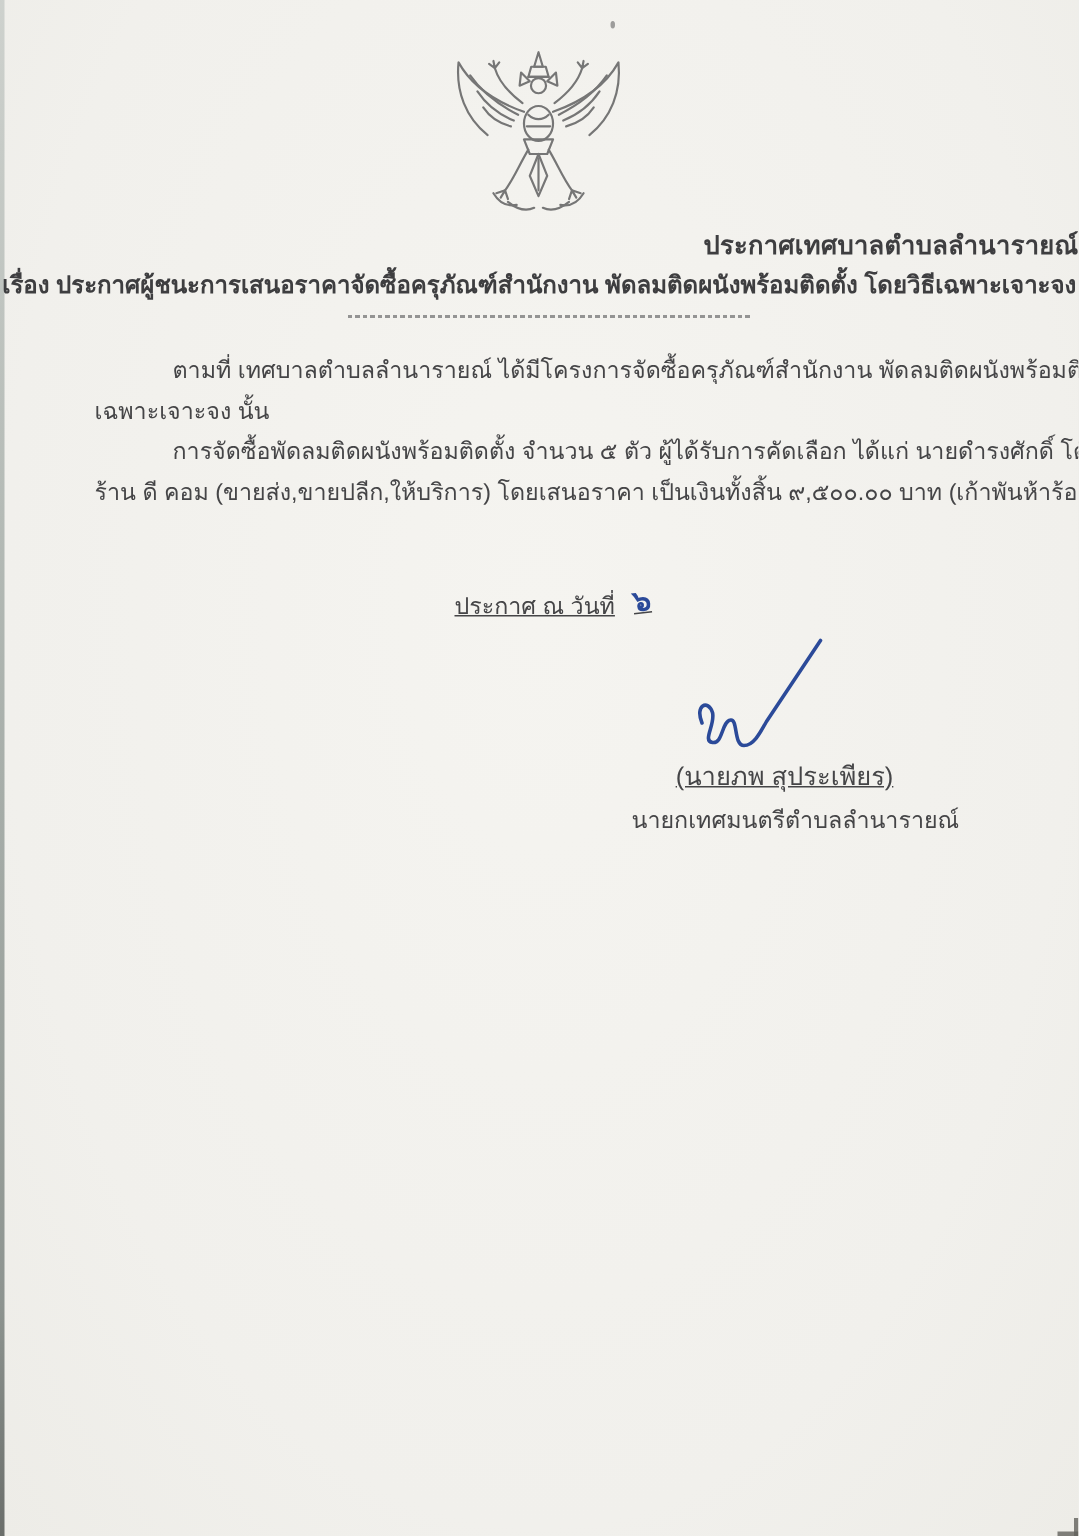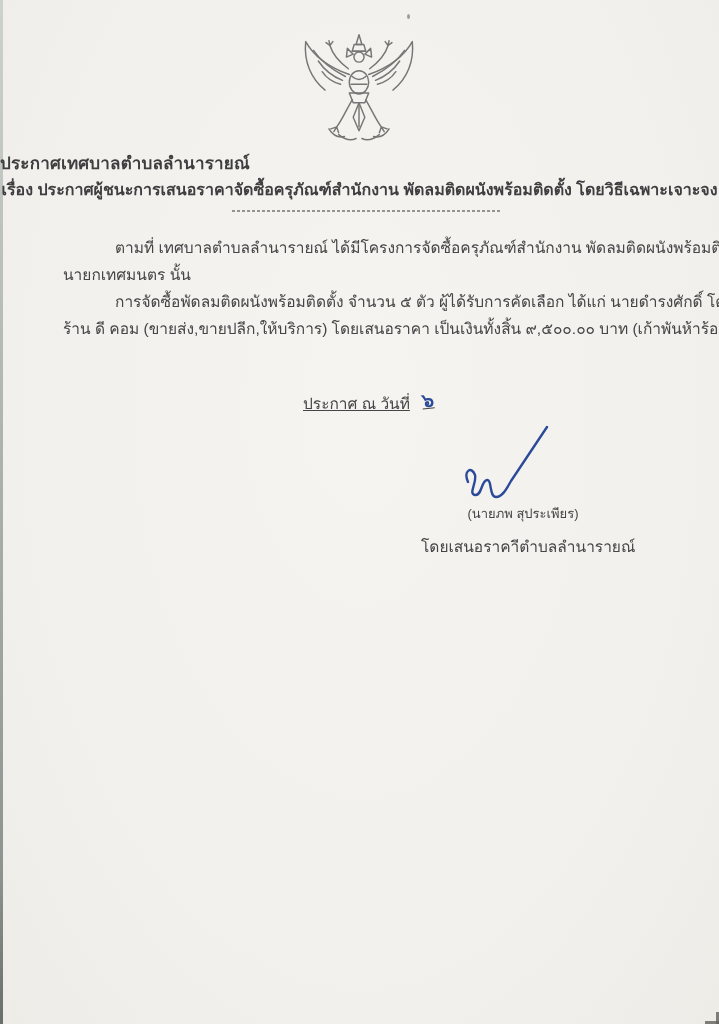--- a/index.html
+++ b/index.html
@@ -26,21 +26,21 @@
   .edge-corner-r{position:absolute;right:0;bottom:0;width:3px;height:12px;background:#62625c;opacity:.8;}
   .speck{position:absolute;left:407px;top:14px;width:3px;height:5px;border-radius:50%;background:#6f6f6f;opacity:.65;}
 
   .emblem{
     position:absolute;left:296px;top:33px;width:126px;height:118px;
   }
   .emblem svg{width:100%;height:100%;}
 
   .title-1{
     position:absolute;left:0;top:149px;width:719px;
-    text-align:left;font-size:17px;font-weight:700;color:#3e3e40;
+    text-align:right;font-size:17px;font-weight:700;color:#3e3e40;
     letter-spacing:.2px;white-space:nowrap;
   }
   .title-2{
     position:absolute;left:0;top:177px;width:719px;
     text-align:center;font-size:16px;font-weight:700;color:#3e3e40;
     white-space:nowrap;
   }
   .divider{
     position:absolute;left:232px;top:210px;width:270px;height:2px;
     background:repeating-linear-gradient(90deg,#838383 0 3px,transparent 3px 5px);
@@ -59,21 +59,21 @@
     font-size:15.5px;color:#454547;white-space:nowrap;text-decoration:underline;
   }
   .date-day{
     color:#2b4a99;font-size:19px;font-weight:600;
     margin:0 22px 0 12px;transform:rotate(-6deg) translateY(-2px);
     display:inline-block;
   }
   .sig-stroke{position:absolute;left:368px;top:420px;width:190px;height:92px;}
   .sig-name{
     position:absolute;left:423px;top:503px;width:200px;
-    text-align:center;font-size:13px;color:#454547;white-space:nowrap;
+    text-align:center;font-size:17px;color:#454547;white-space:nowrap;text-decoration:underline;
   }
   .sig-title{
     position:absolute;left:421px;top:534px;width:200px;
     text-align:center;font-size:15.5px;color:#454547;white-space:nowrap;
   }
 </style>
 </head>
 <body>
 
 <div class="page">
@@ -130,32 +130,32 @@
     </svg>
   </div>
 
   <div class="title-1">ประกาศเทศบาลตำบลลำนารายณ์</div>
   <div class="title-2">เรื่อง ประกาศผู้ชนะการเสนอราคาจัดซื้อครุภัณฑ์สำนักงาน พัดลมติดผนังพร้อมติดตั้ง โดยวิธีเฉพาะเจาะจง</div>
 
   <div class="divider"></div>
 
   <div class="body-block">
     <div class="body-line indent">ตามที่ เทศบาลตำบลลำนารายณ์ ได้มีโครงการจัดซื้อครุภัณฑ์สำนักงาน พัดลมติดผนังพร้อมติดตั้ง โดยวิธี</div>
-    <div class="body-line">นายกเทศมนตร  นั้น</div>
+    <div class="body-line">เฉพาะเจาะจง  นั้น</div>
     <div class="body-line indent">การจัดซื้อพัดลมติดผนังพร้อมติดตั้ง จำนวน ๕ ตัว ผู้ได้รับการคัดเลือก ได้แก่ นายดำรงศักดิ์  โต๊ะเงิน</div>
     <div class="body-line">ร้าน ดี คอม (ขายส่ง,ขายปลีก,ให้บริการ) โดยเสนอราคา เป็นเงินทั้งสิ้น ๙,๕๐๐.๐๐ บาท (เก้าพันห้าร้อยบาทถ้วน)</div>
   </div>
 
   <div class="date-row">
     <span>ประกาศ ณ วันที่</span>
     <span class="date-day">๖</span>
   </div>
 
   <div class="sig-stroke">
     <svg viewBox="0 0 190 92" fill="none" stroke="#2b4a99" stroke-width="2.4" stroke-linecap="round" stroke-linejoin="round">
       <path d="M100,62 C95,50 104,46 107,55 C109,63 100,74 107,75 C114,76 113,61 119,60 C124,59 121,77 128,77 C134,77 138,70 143,61 L179,7"></path>
     </svg>
   </div>
 
   <div class="sig-name">(นายภพ สุประเพียร)</div>
-  <div class="sig-title">โดยเสนอราคาีตำบลลำนารายณ์</div>
+  <div class="sig-title">นายกเทศมนตรีตำบลลำนารายณ์</div>
 
 </div>
 
 </body></html>

